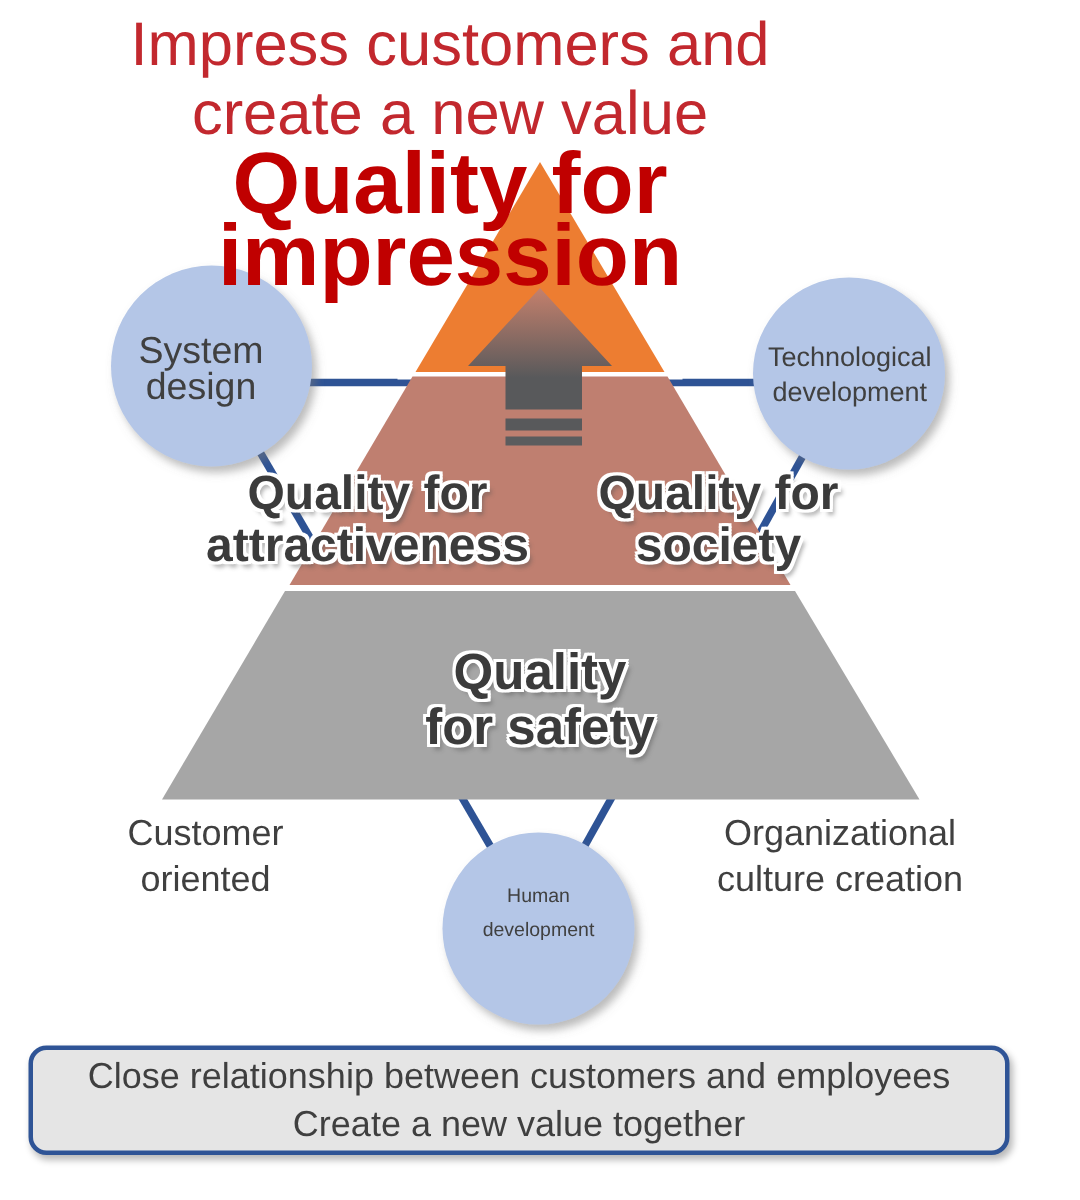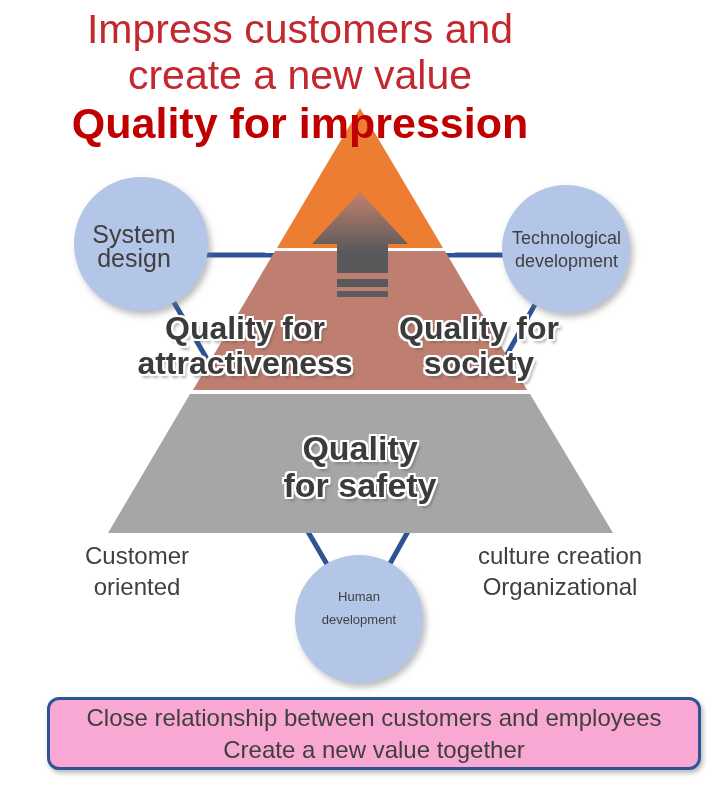--- a/index.html
+++ b/index.html
@@ -3,21 +3,21 @@
 <meta charset="utf-8">
 <style>
   html,body { margin:0; padding:0; background:#ffffff; }
   body { width:720px; height:800px; position:relative; overflow:hidden;
          font-family:"Liberation Sans", sans-serif; }
   .abs { position:absolute; }
 
   
   #title { top:6px; left:0; width:600px; text-align:center; z-index:5; }
   .t-line { font-size:41px; line-height:46px; color:#c2282e; font-weight:400; }
-  .t-emph { font-size:43px; line-height:48px; color:#c00000; font-weight:700; margin-top:1px; }
+  .t-emph { font-size:58px; line-height:48px; color:#c00000; font-weight:700; margin-top:1px; }
 
   
   #diagram { top:0; left:0; z-index:1; }
 
   
   .band-label { position:absolute; z-index:4; font-weight:700; color:#3b3b3b; text-align:center;
     text-shadow:-2px -2px 0 #fff, 2px -2px 0 #fff, -2px 2px 0 #fff, 2px 2px 0 #fff,
                 -2px 0 0 #fff, 2px 0 0 #fff, 0 -2px 0 #fff, 0 2px 0 #fff,
                 3px 4px 3px rgba(80,80,80,0.45); }
   #label-attractiveness { left:95px;  top:311px; width:300px; font-size:32px; line-height:35px; }
@@ -29,22 +29,22 @@
   #label-system { left:64px;  top:222px; width:140px; font-size:25px; line-height:24px; }
   #label-tech   { left:496px; top:227px; width:141px; font-size:18px; line-height:23px; }
   #label-human  { left:289px; top:585px; width:140px; font-size:13px; line-height:23px; }
 
   
   .side-label { position:absolute; z-index:4; color:#404040; font-size:24px; line-height:31px;text-align:center; }
   #label-customer { left:85px;  top:540px; }
   #label-org      { left:478px; top:540px; }
 
   
-  #footer-box { left:47px; top:697px; width:648px; height:65px; z-index:4;
-    border:3px solid #2f5496; border-radius:12px; background:#f9a8d4;
+  #footer-box { left:19px; top:697px; width:648px; height:65px; z-index:4;
+    border:3px solid #2f5496; border-radius:12px; background:#e5e5e5;
     box-shadow:2px 3px 5px rgba(0,0,0,0.28);
     text-align:center; color:#3f3f3f; font-size:24px; line-height:32px; padding-top:2px; }
 </style>
 </head>
 <body>
 
 <svg id="diagram" class="abs" width="720" height="800" viewBox="0 0 720 800">
   <defs>
     <linearGradient id="arrowGrad" gradientUnits="userSpaceOnUse" x1="360" y1="192" x2="360" y2="252">
       <stop offset="0" stop-color="#c5806c"></stop>
@@ -105,20 +105,20 @@
 <div id="label-human" class="circle-label">
   <div>Human</div>
   <div>development</div>
 </div>
 
 <div id="label-customer" class="side-label">
   <div>Customer</div>
   <div>oriented</div>
 </div>
 <div id="label-org" class="side-label">
+  <div>Organizational</div>
   <div>culture creation</div>
-  <div>Organizational</div>
 </div>
 
 <div id="footer-box" class="abs">
   <div>Close relationship between customers and employees</div>
   <div>Create a new value together</div>
 </div>
 
 </body></html>

